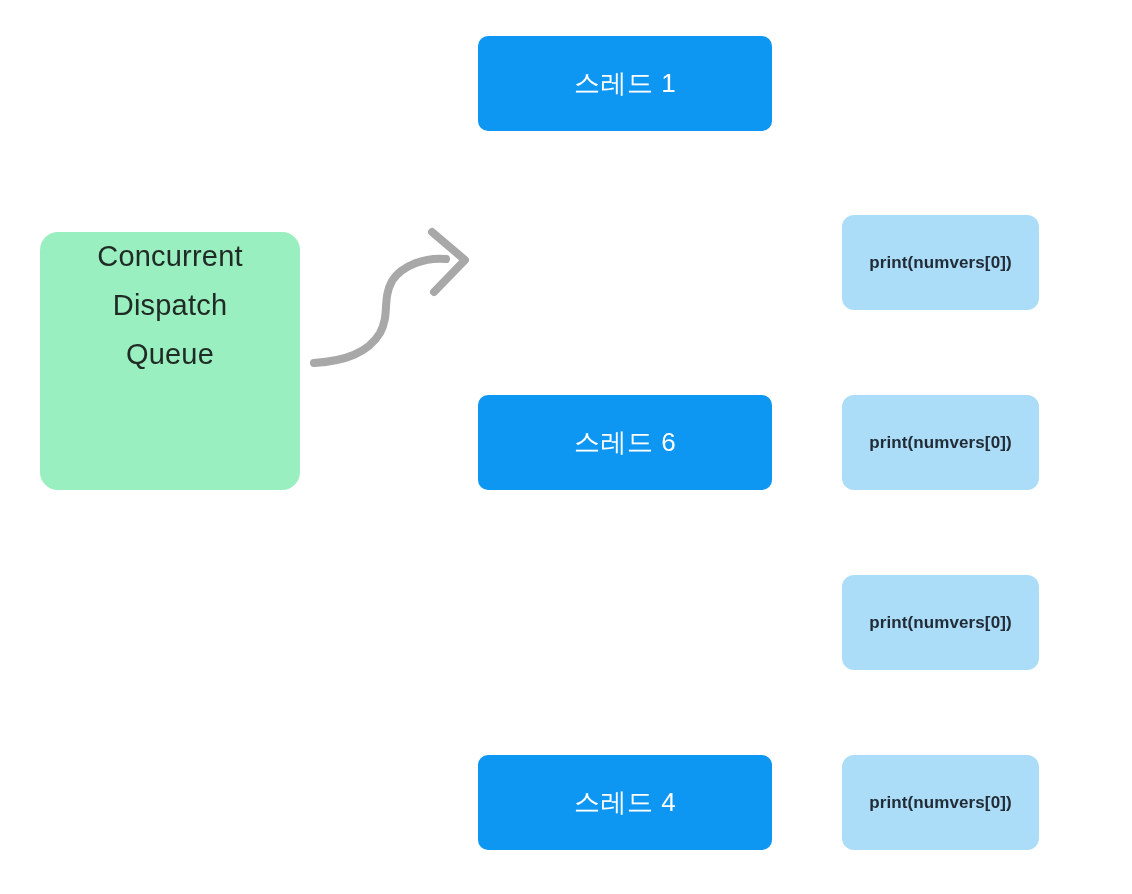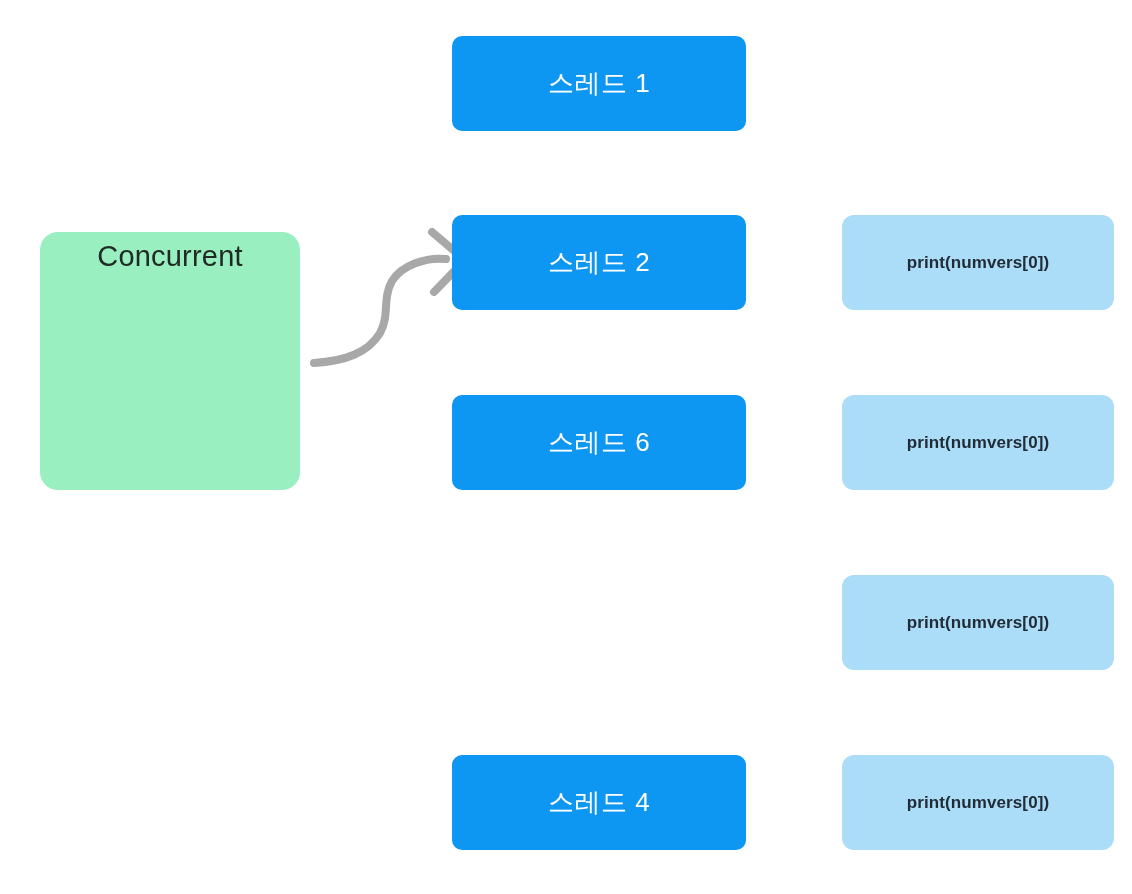--- a/index.html
+++ b/index.html
@@ -30,39 +30,39 @@
   .queue-line {
     font-size: 29px;
     line-height: 49px;
     font-weight: 500;
     color: var(--queue-text);
     letter-spacing: 0.2px;
     text-align: center;
   }
   .thread-box {
     position: absolute;
-    left: 452px;
+    left: 478px;
     width: 294px;
     height: 95px;
     background: var(--thread-bg);
     border-radius: 10px;
     display: flex;
     align-items: center;
     justify-content: center;
   }
   .thread-label {
     color: var(--thread-text);
     font-size: 26px;
     font-weight: 500;
     letter-spacing: 0.5px;
   }
   .task-box {
     position: absolute;
     left: 842px;
-    width: 272px;
+    width: 197px;
     height: 95px;
     background: var(--task-bg);
     border-radius: 12px;
     display: flex;
     align-items: center;
     justify-content: center;
   }
   .task-label {
     color: var(--task-text);
     font-size: 17px;
@@ -85,34 +85,33 @@
     stroke-linejoin: round;
   }
 </style>
 </head>
 <body>
 
 <div class="canvas">
 
   <div class="queue-box">
     <div class="queue-line">Concurrent</div>
+    <div class="queue-line">Dispatch</div>
+    <div class="queue-line">Queue</div>
   </div>
 
   <svg class="arrow-svg" viewBox="0 0 180 165">
     <path class="arrow-stroke" d="M 14 148 C 45 146, 68 138, 80 118 C 90 100, 82 84, 92 66 C 102 50, 126 42, 146 44"></path>
     <polyline class="arrow-stroke" points="132,17 165,45 134,77"></polyline>
   </svg>
 
   <div class="thread-box" style="top:36px">
     <span class="thread-label">스레드 1</span>
   </div>
 
-  <div class="thread-box" style="top:215px">
-    <span class="thread-label">스레드 2</span>
-  </div>
   <div class="task-box" style="top:215px">
     <span class="task-label">print(numvers[0])</span>
   </div>
 
   <div class="thread-box" style="top:395px">
     <span class="thread-label">스레드 6</span>
   </div>
   <div class="task-box" style="top:395px">
     <span class="task-label">print(numvers[0])</span>
   </div>

